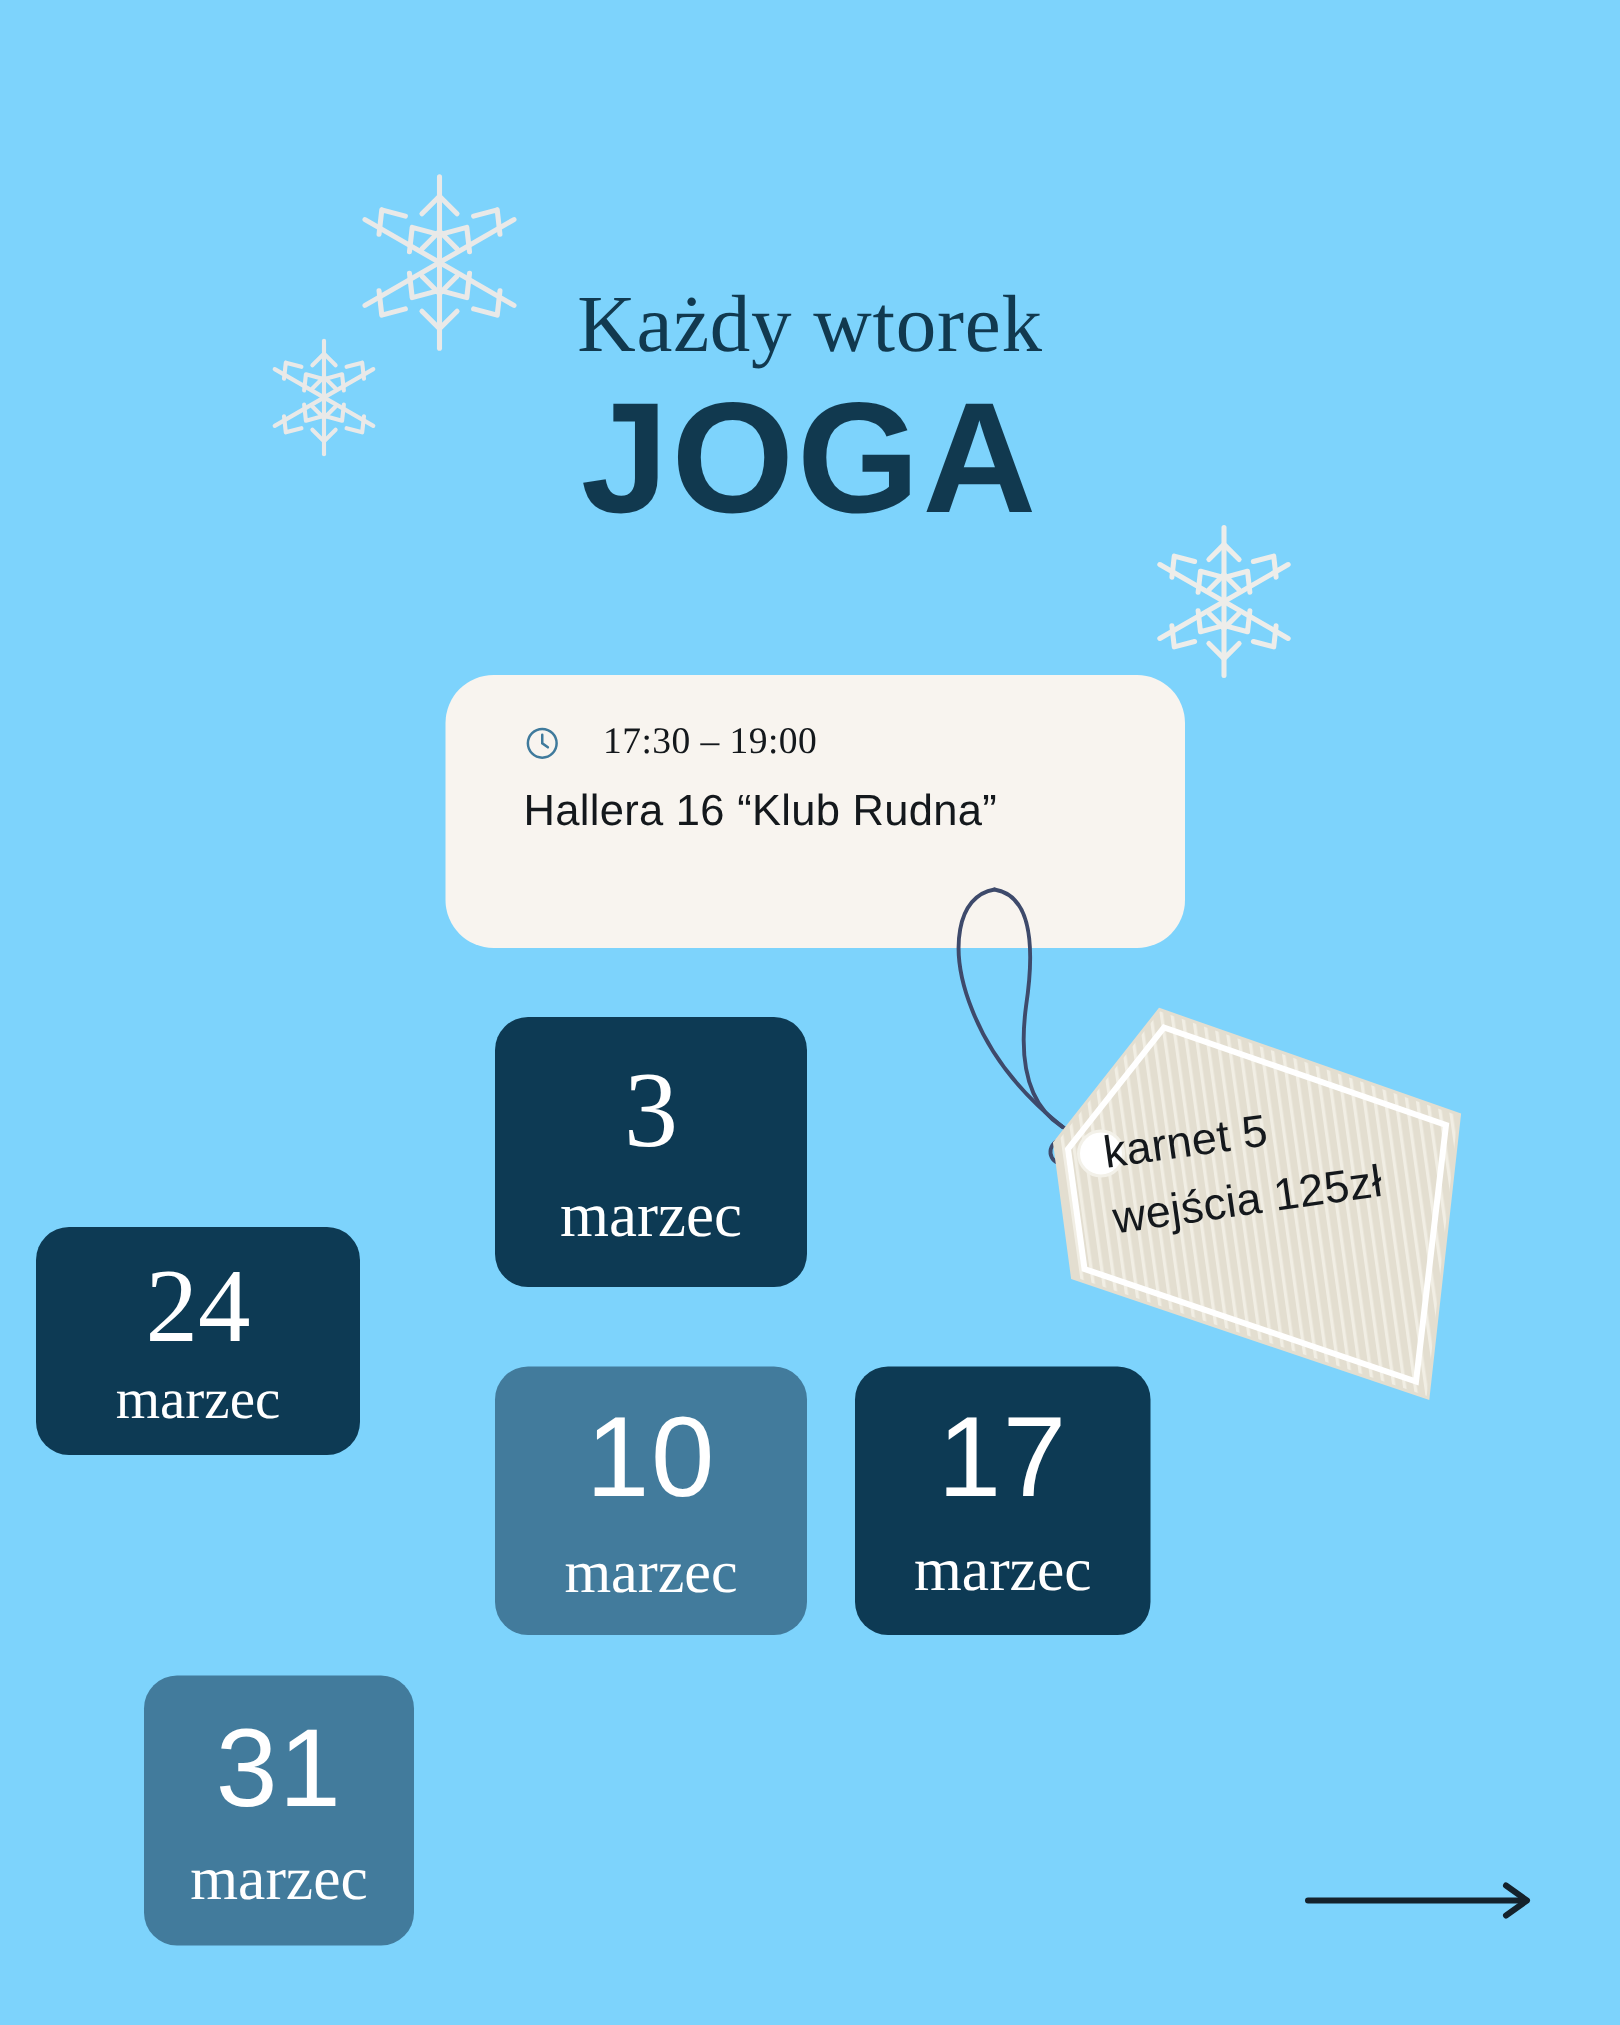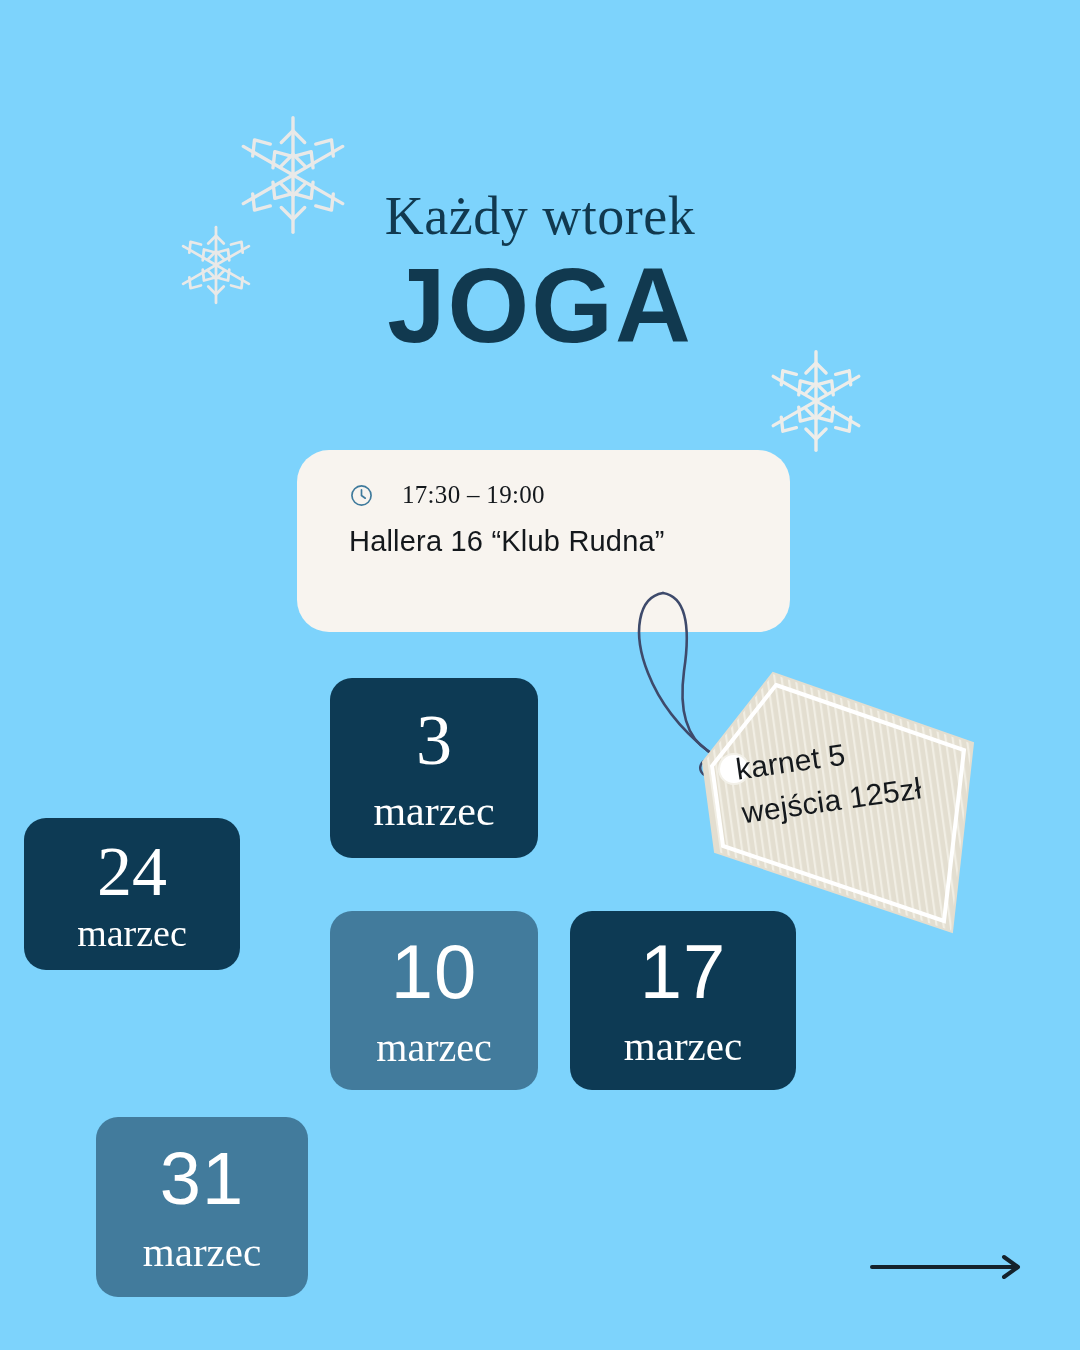--- a/index.html
+++ b/index.html
@@ -155,22 +155,22 @@
   .date-month {
     font-family: "Liberation Serif", "DejaVu Serif", serif;
     line-height: 1;
     font-weight: 400;
   }
 
   
   #card-3  { left: 330px; top: 678px;  width: 208px; height: 180px; }
   #card-24 { left: 24px;  top: 818px;  width: 216px; height: 152px; }
   #card-10 { left: 330px; top: 911px;  width: 208px; height: 179px; }
-  #card-17 { left: 570px; top: 911px;  width: 226px; height: 179px; }
-  #card-31 { left: 96px;  top: 1117px; width: 212px; height: 180px; }
+  #card-17 { left: 570px; top: 911px;  width: 197px; height: 179px; }
+  #card-31 { left: 96px;  top: 1117px; width: 180px; height: 180px; }
 
   #card-3  .date-num { font-size: 72px; margin-bottom: 14px; }
   #card-3  .date-month { font-size: 42px; }
   #card-24 .date-num { font-size: 70px; margin-bottom: 7px; }
   #card-24 .date-month { font-size: 38px; }
   #card-10 .date-num { font-size: 76px; margin-bottom: 18px; }
   #card-10 .date-month { font-size: 40px; }
   #card-17 .date-num { font-size: 76px; margin-bottom: 16px; }
   #card-17 .date-month { font-size: 41px; }
   #card-31 .date-num { font-size: 74px; margin-bottom: 16px; }

